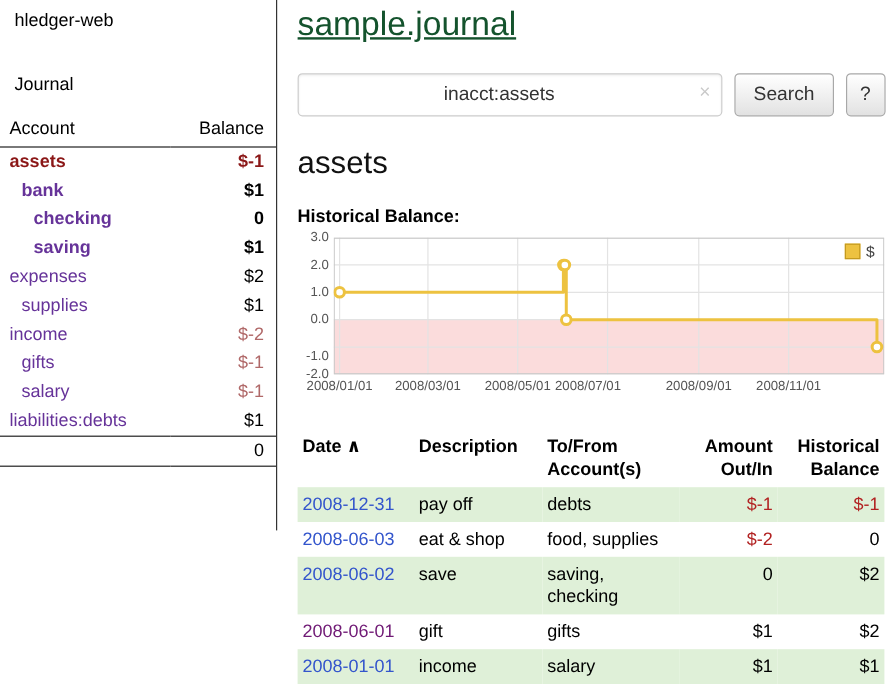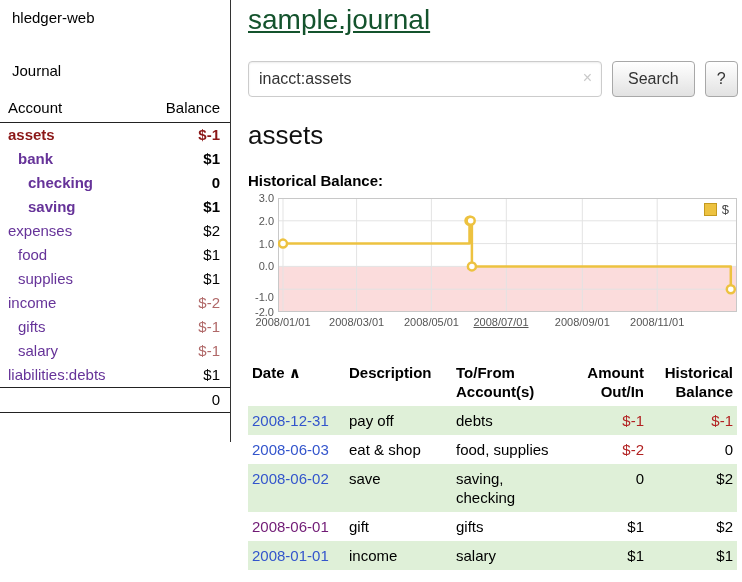--- a/index.html
+++ b/index.html
@@ -18,21 +18,21 @@
   .accts th { font-weight: 400; padding: 2px 10px 6px 8px; text-align: left; border-bottom: 1px solid #222; }
   .accts th.bal-h { text-align: right; }
   .accts td { padding: 3px 10px 3px 8px; line-height: 18px; }
   .accts td.bal { text-align: right; white-space: nowrap; }
   .accts tfoot td { border-top: 1px solid #222; border-bottom: 1px solid #222; }
   
   .main { position: absolute; left: 248px; top: 0; width: 492px; }
   .page-title { margin: 4px 0 0; font-size: 28px; font-weight: 400; color: #14532d; text-decoration: underline; }
   .search-row { margin-top: 25px; display: flex; align-items: center; }
   .search-box { position: relative; flex: 0 0 354px; height: 36px; border: 1px solid #ccc; border-radius: 4px; background: #fff; box-shadow: inset 0 1px 2px rgba(0,0,0,.08); }
-  .search-box input { width: 100%; height: 100%; border: 0; outline: 0; border-radius: 4px; padding: 0 28px 0 10px; font-size: 16px; color: #333; font-family: inherit; background: transparent; }
+  .search-box input { width: 100%; height: 100%; border: 0; outline: 0; border-radius: 4px; padding: 0 28px 0 10px; font-size: 16px; color: #333; font-family: inherit; background: transparent; text-align: center; }
   .clear-icon { position: absolute; right: 9px; top: 8px; color: #c9c9c9; font-size: 16px; line-height: 16px; }
   .btn { height: 36px; margin-left: 10px; padding: 0 15px; font-size: 16px; color: #333; background: linear-gradient(#ffffff, #e2e2e2); border: 1px solid #a8a8a8; border-radius: 4px; font-family: inherit; cursor: pointer; }
   .btn-help { padding: 0 11px; }
   .account-heading { margin: 23px 0 0; font-size: 26px; font-weight: 400; color: #111; }
   .chart-label { margin-top: 21px; font-size: 15px; font-weight: bold; }
   
   .chart { position: relative; margin-top: 9px; width: 489px; height: 140px; }
   .plot { position: absolute; left: 30px; top: 0; width: 459px; height: 114px; }
   .ylab { position: absolute; left: 0; width: 26px; text-align: right; font-size: 11px; color: #555; }
   .xlab { position: absolute; top: 118px; width: 70px; text-align: center; font-size: 11px; color: #555; white-space: nowrap; }
@@ -80,24 +80,20 @@
             <td style="padding-left: 28px;"><a style="color: rgb(102, 51, 153); font-weight: bold;">checking</a></td>
             <td class="bal" style="color: rgb(0, 0, 0); font-weight: bold;">0</td>
           </tr>
           <tr>
             <td style="padding-left: 28px;"><a style="color: rgb(102, 51, 153); font-weight: bold;">saving</a></td>
             <td class="bal" style="color: rgb(0, 0, 0); font-weight: bold;">$1</td>
           </tr>
           <tr>
             <td style="padding-left: 8px;"><a style="color: rgb(102, 51, 153); margin-top: 24px;">expenses</a></td>
             <td class="bal" style="color: rgb(0, 0, 0);">$2</td>
-          </tr>
-          <tr>
-            <td style="padding-left: 18px;"><a style="color: rgb(102, 51, 153);">food</a></td>
-            <td class="bal" style="color: rgb(0, 0, 0);">$1</td>
           </tr>
           <tr>
             <td style="padding-left: 18px;"><a style="color: rgb(102, 51, 153);">supplies</a></td>
             <td class="bal" style="color: rgb(0, 0, 0);">$1</td>
           </tr>
           <tr>
             <td style="padding-left: 8px;"><a style="color: rgb(102, 51, 153);">income</a></td>
             <td class="bal" style="color: rgb(176, 104, 104);">$-2</td>
           </tr>
           <tr>
@@ -171,21 +167,21 @@
           </svg>
         <div class="legend">
           <span class="swatch"></span>
           <span>$</span>
         </div>
       </div>
       <div id="xaxis">
           <div class="xlab" style="left: 0px;">2008/01/01</div>
           <div class="xlab" style="left: 73.6066px;">2008/03/01</div>
           <div class="xlab" style="left: 148.44px;">2008/05/01</div>
-          <div class="xlab" style="left: 218px; text-decoration: underline;">2008/07/01</div>
+          <div class="xlab" style="left: 207px;">2008/07/01</div>
           <div class="xlab" style="left: 299.333px;">2008/09/01</div>
           <div class="xlab" style="left: 374.167px;">2008/11/01</div>
         </div>
     </div>
 
     <table class="register">
       <colgroup>
         <col style="width:97px">
           <col style="width:107px">
           <col style="width:114px">

